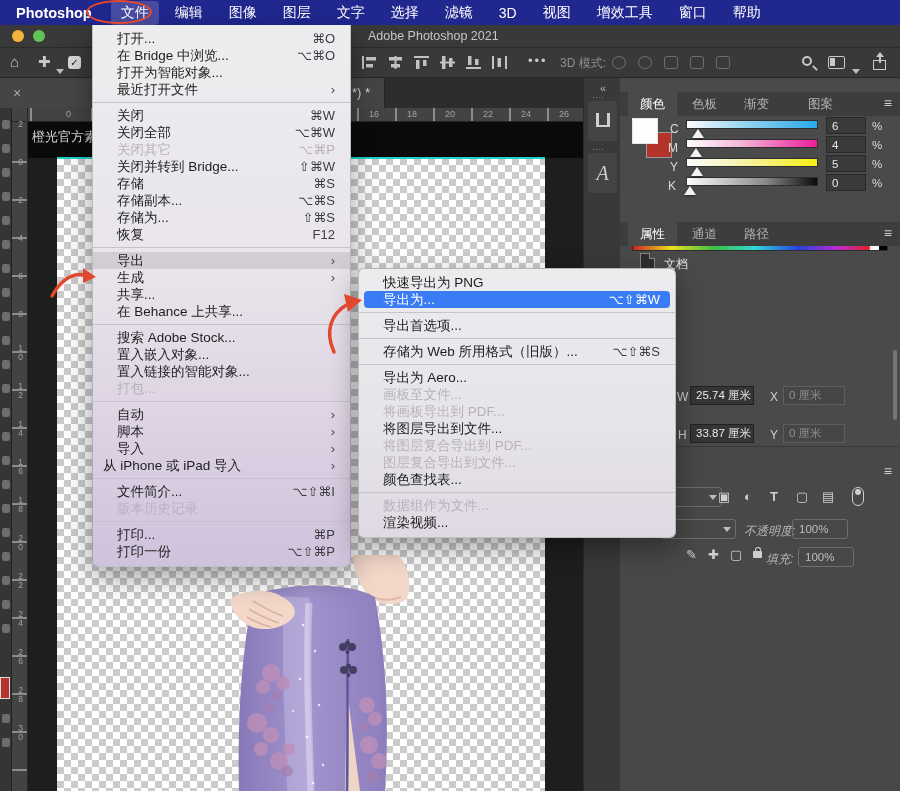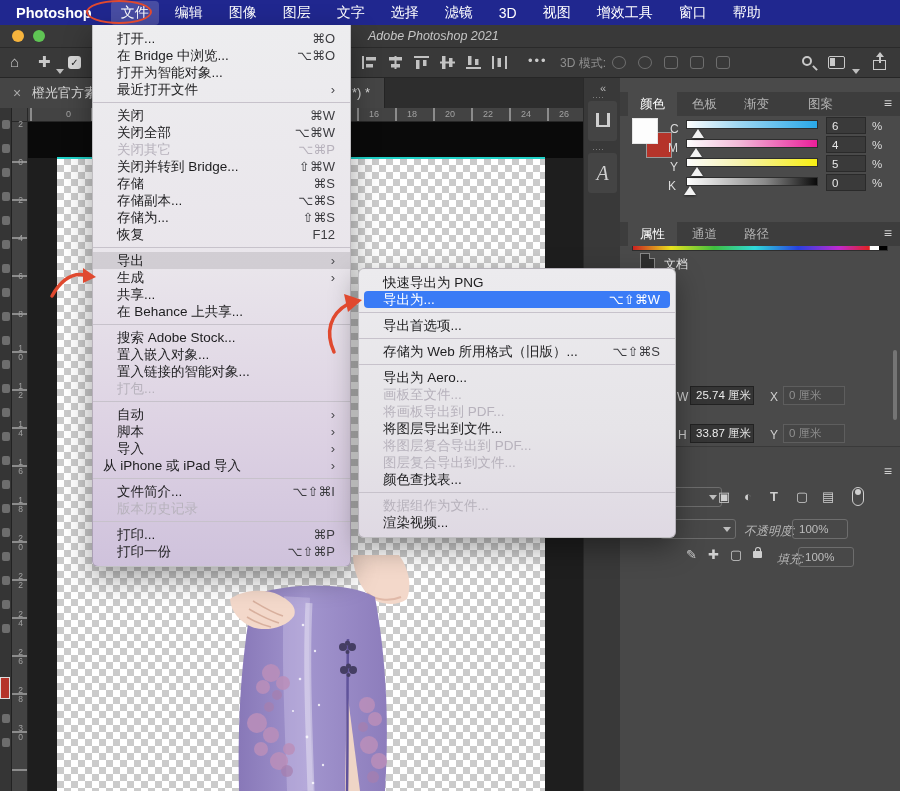--- a/index.html
+++ b/index.html
@@ -11,21 +11,21 @@
   .menubar { position:absolute; left:0; top:0; width:900px; height:25px; background:#20278f;
              display:flex; align-items:center; padding-left:16px; z-index:60; }
   .mb-app { color:#fff; font-weight:bold; font-size:14.5px; margin-right:16px; }
   .mb-item { color:#fff; font-size:14px; margin:0 13px; white-space:nowrap; }
   .mb-item.open { background:rgba(255,255,255,.18); border-radius:4px; padding:3px 10px; margin:0 3px; }
 
   
   .titlebar { position:absolute; left:0; top:25px; width:900px; height:23px; background:#393939;
               border-bottom:1px solid #2a2a2a; z-index:5; }
   .light { position:absolute; top:5px; width:12px; height:12px; border-radius:50%; }
-  .title { position:absolute; left:368px; top:4px; color:#c6c6c6; font-size:12.5px;font-style:italic; }
+  .title { position:absolute; left:368px; top:4px; color:#c6c6c6; font-size:12.5px; }
 
   
   .optionsbar { position:absolute; left:0; top:48px; width:900px; height:30px; background:#393939;
                 border-bottom:1px solid #262626; z-index:5; }
   .ob { position:absolute; color:#c9c9c9; }
   .glyph { font-size:15px; color:#c9c9c9; }
   .caret { display:inline-block; width:0; height:0; border-left:4px solid transparent;
            border-right:4px solid transparent; border-top:5px solid #bdbdbd; }
   .checkbox { position:absolute; left:68px; top:8px; width:13px; height:13px; background:#d8d8d8;
               border-radius:3px; color:#222; font-size:10px; text-align:center; line-height:13px; }
@@ -48,21 +48,21 @@
   .shareicon .box { position:absolute; left:1px; top:6px; width:13px; height:10px; border:1.7px solid #c9c9c9; }
   .shareicon .stem { position:absolute; left:7px; top:0; width:2px; height:9px; background:#c9c9c9; }
   .shareicon .head { position:absolute; left:4px; top:-2px; width:0; height:0; border-left:4px solid transparent;
                      border-right:4px solid transparent; border-bottom:5px solid #c9c9c9; }
 
   
   .tabbar { position:absolute; left:0; top:78px; width:583px; height:30px; background:#2d2d2d; z-index:4; }
   .doctab { position:absolute; left:0; top:0; width:385px; height:30px; background:#454545;
             border-right:1px solid #242424; color:#d6d6d6; font-size:13px; line-height:30px; }
   .doctab .x { position:absolute; left:13px; color:#a9a9a9; font-size:14px; }
-  .doctab .t { position:absolute; left:32px; }
+  .doctab .t { position:absolute; left:32px;margin-top:44px; }
   .doctab .frag { position:absolute; left:352px; }
 
   
   .hruler { position:absolute; left:28px; top:108px; width:555px; height:14px; background:#434343;
             border-bottom:1px solid #272727; z-index:4;
             background-image:repeating-linear-gradient(90deg,transparent 0 36px,#8c8c8c 36px 38px);
             background-position:27px 0; }
   .hruler span { position:absolute; top:1px; color:#a2a2a2; font-size:9px; }
   .corner { position:absolute; left:12px; top:108px; width:16px; height:14px; background:#434343;
             border-right:1px solid #272727; border-bottom:1px solid #272727; z-index:4; }
@@ -474,21 +474,21 @@
       <span class="toggle" style="left:232px;top:40px"></span>
       <span class="ldrop" style="left:40px;top:72px;width:76px">
           <span class="caret"></span>
         </span>
       <span class="lrow-label" style="left:124px;top:76px">不透明度:</span>
       <span class="ldrop" style="left:172px;top:72px;width:56px;color:#bdbdbd;font-size:11.5px;line-height:18px;padding-left:6px">100%</span>
       <span class="licon" style="left:66px;top:100px">✎</span>
       <span class="licon" style="left:88px;top:100px">✚</span>
       <span class="licon" style="left:110px;top:100px">▢</span>
       <span class="lock" style="left:133px;top:104px"></span>
-      <span class="lrow-label" style="left:157px;top:104px">填充:</span>
+      <span class="lrow-label" style="left:146px;top:104px">填充:</span>
       <span class="ldrop" style="left:178px;top:100px;width:56px;color:#bdbdbd;font-size:11.5px;line-height:18px;padding-left:6px">100%</span>
 
     </div>
   </div>
 
   <div class="menu">
     <div class="mi">
         <span>打开...</span>
         <span class="sc">⌘O</span>
       </div>

